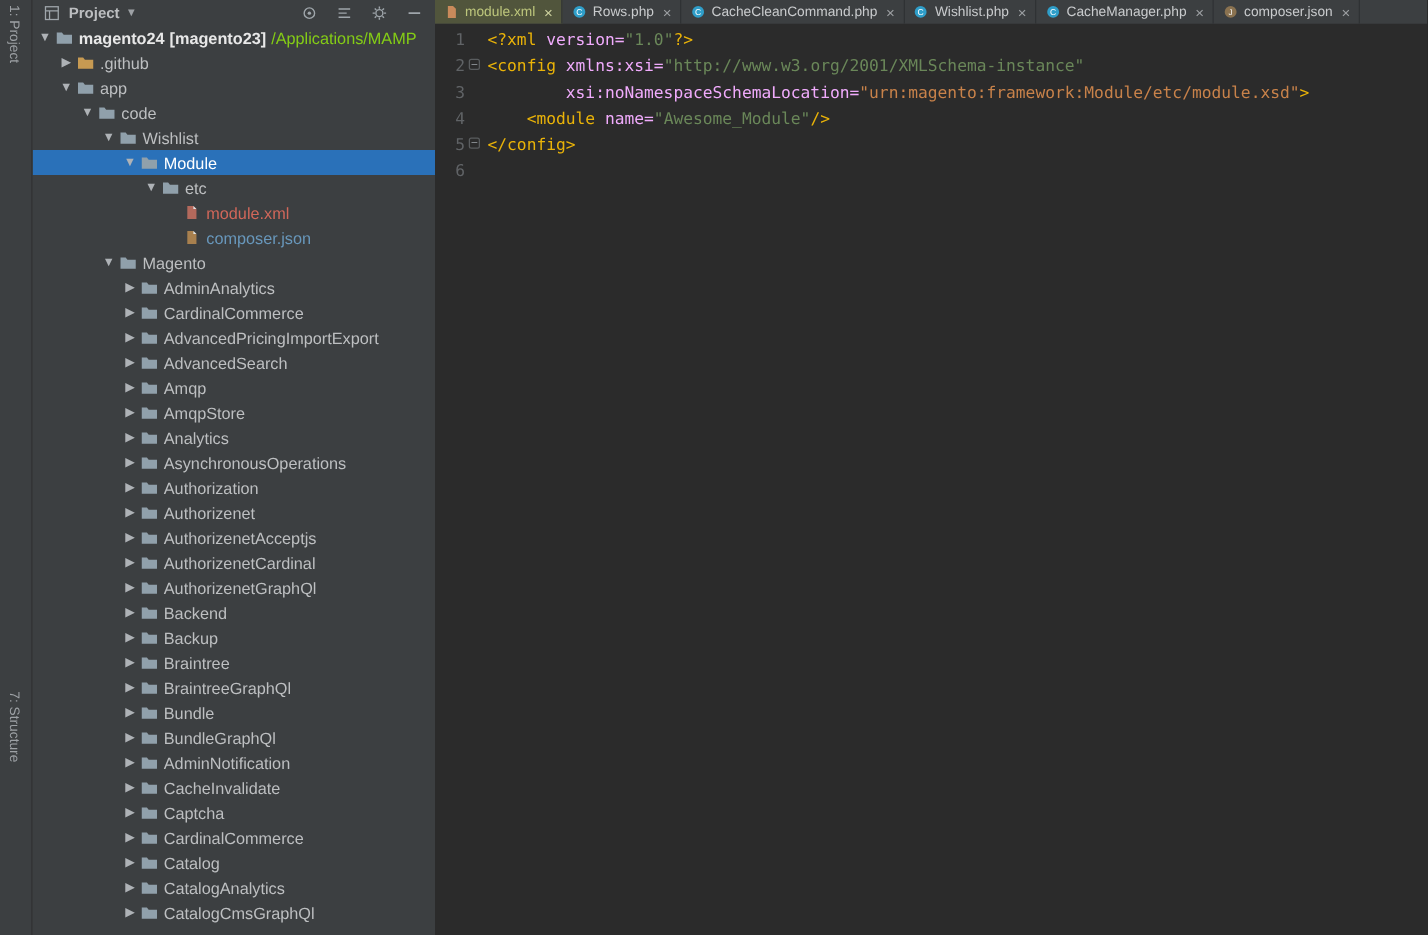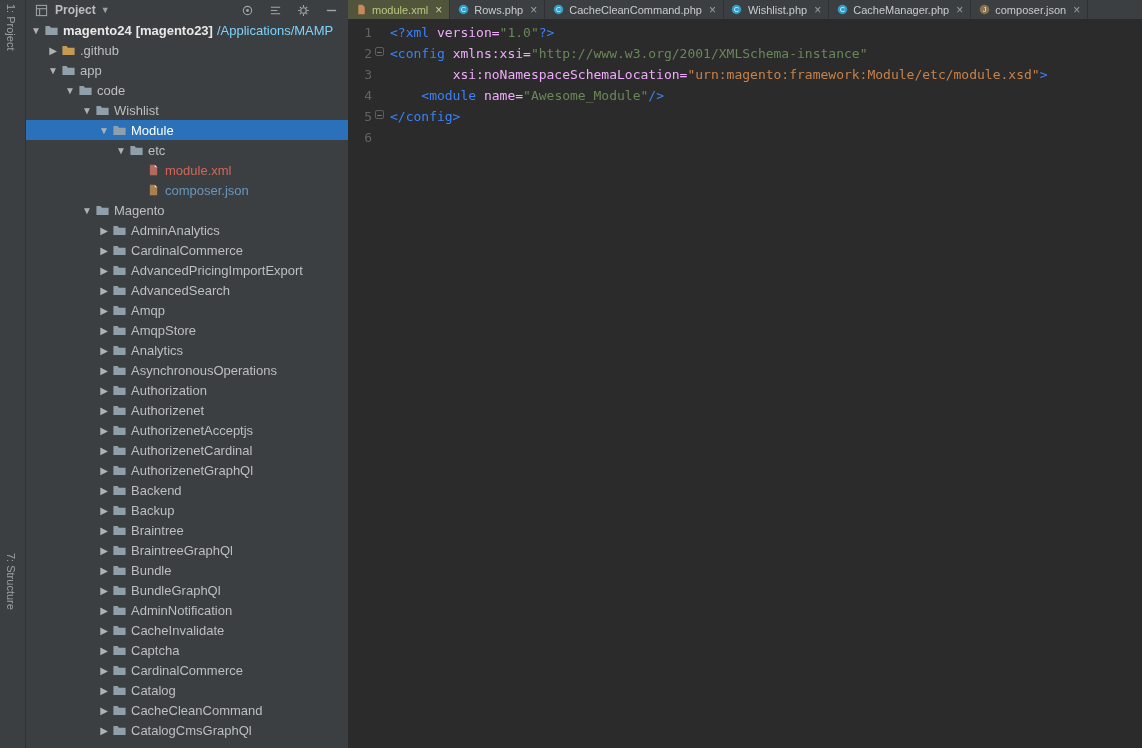--- a/index.html
+++ b/index.html
@@ -44,21 +44,21 @@
 
   .code-wrap{display:flex;padding-top:3px;font-family:"DejaVu Sans Mono",monospace;font-size:13px;
              line-height:21px;color:#a9b7c6;}
   .gutter{width:26px;flex:0 0 26px;text-align:right;color:#606366;user-select:none;}
   .g-row{height:21px;position:relative;padding-right:2px;}
   .g-fold{position:absolute;right:-10px;top:4px;width:9px;height:9px;line-height:8px;font-size:9px;
           color:#8a8f93;border:1px solid #5a5d5f;border-radius:2px;text-align:center;background:#2b2b2b;
           box-sizing:border-box;cursor:pointer;}
   .codes{white-space:pre;padding-left:16px;}
   .c-line{height:21px;}
-  .s-tag{color:#3b82f6;}
+  .s-tag{color:#eab308;}
   .s-attr{color:#f0abfc;}
   .s-str{color:#6a8759;}
   .s-urn{color:#c8824a;}
 </style>
 </head>
 <body>
 
 <div class="app">
 
   <div class="stripe">
@@ -106,21 +106,21 @@
     <div class="tree">
         <div class="tree-row" style="padding-left: 4px;">
           <span class="arrow">▼</span>
           <span class="t-icon">
             <svg viewBox="0 0 16 16" width="15" height="15">
               <path fill="#90a0ab" d="M1.5 3.2h4.4l1.5 1.9h7.1v7.7h-13z"></path>
             </svg>
           </span>
           <span class="t-label" style="color: rgb(232, 232, 232); font-weight: bold;">magento24</span>
           <span class="t-extra" style="color: rgb(232, 232, 232); font-weight: bold;"> [magento23]</span>
-          <span class="t-extra" style="color: #7dd3fc;"> /Applications/MAMP</span>
+          <span class="t-extra" style="color: #84cc16;"> /Applications/MAMP</span>
         </div>
         <div class="tree-row" style="padding-left: 21px;">
           <span class="arrow">▶</span>
           <span class="t-icon">
             <svg viewBox="0 0 16 16" width="15" height="15">
               <path fill="#c79a52" d="M1.5 3.2h4.4l1.5 1.9h7.1v7.7h-13z"></path>
             </svg>
           </span>
           <span class="t-label">.github</span>
         </div>
@@ -414,21 +414,21 @@
           </span>
           <span class="t-label">Catalog</span>
         </div>
         <div class="tree-row" style="padding-left: 72px;">
           <span class="arrow">▶</span>
           <span class="t-icon">
             <svg viewBox="0 0 16 16" width="15" height="15">
               <path fill="#90a0ab" d="M1.5 3.2h4.4l1.5 1.9h7.1v7.7h-13z"></path>
             </svg>
           </span>
-          <span class="t-label">CacheCleanCommand</span>
+          <span class="t-label">CatalogAnalytics</span>
         </div>
         <div class="tree-row" style="padding-left: 72px;">
           <span class="arrow">▶</span>
           <span class="t-icon">
             <svg viewBox="0 0 16 16" width="15" height="15">
               <path fill="#90a0ab" d="M1.5 3.2h4.4l1.5 1.9h7.1v7.7h-13z"></path>
             </svg>
           </span>
           <span class="t-label">CatalogCmsGraphQl</span>
         </div>

